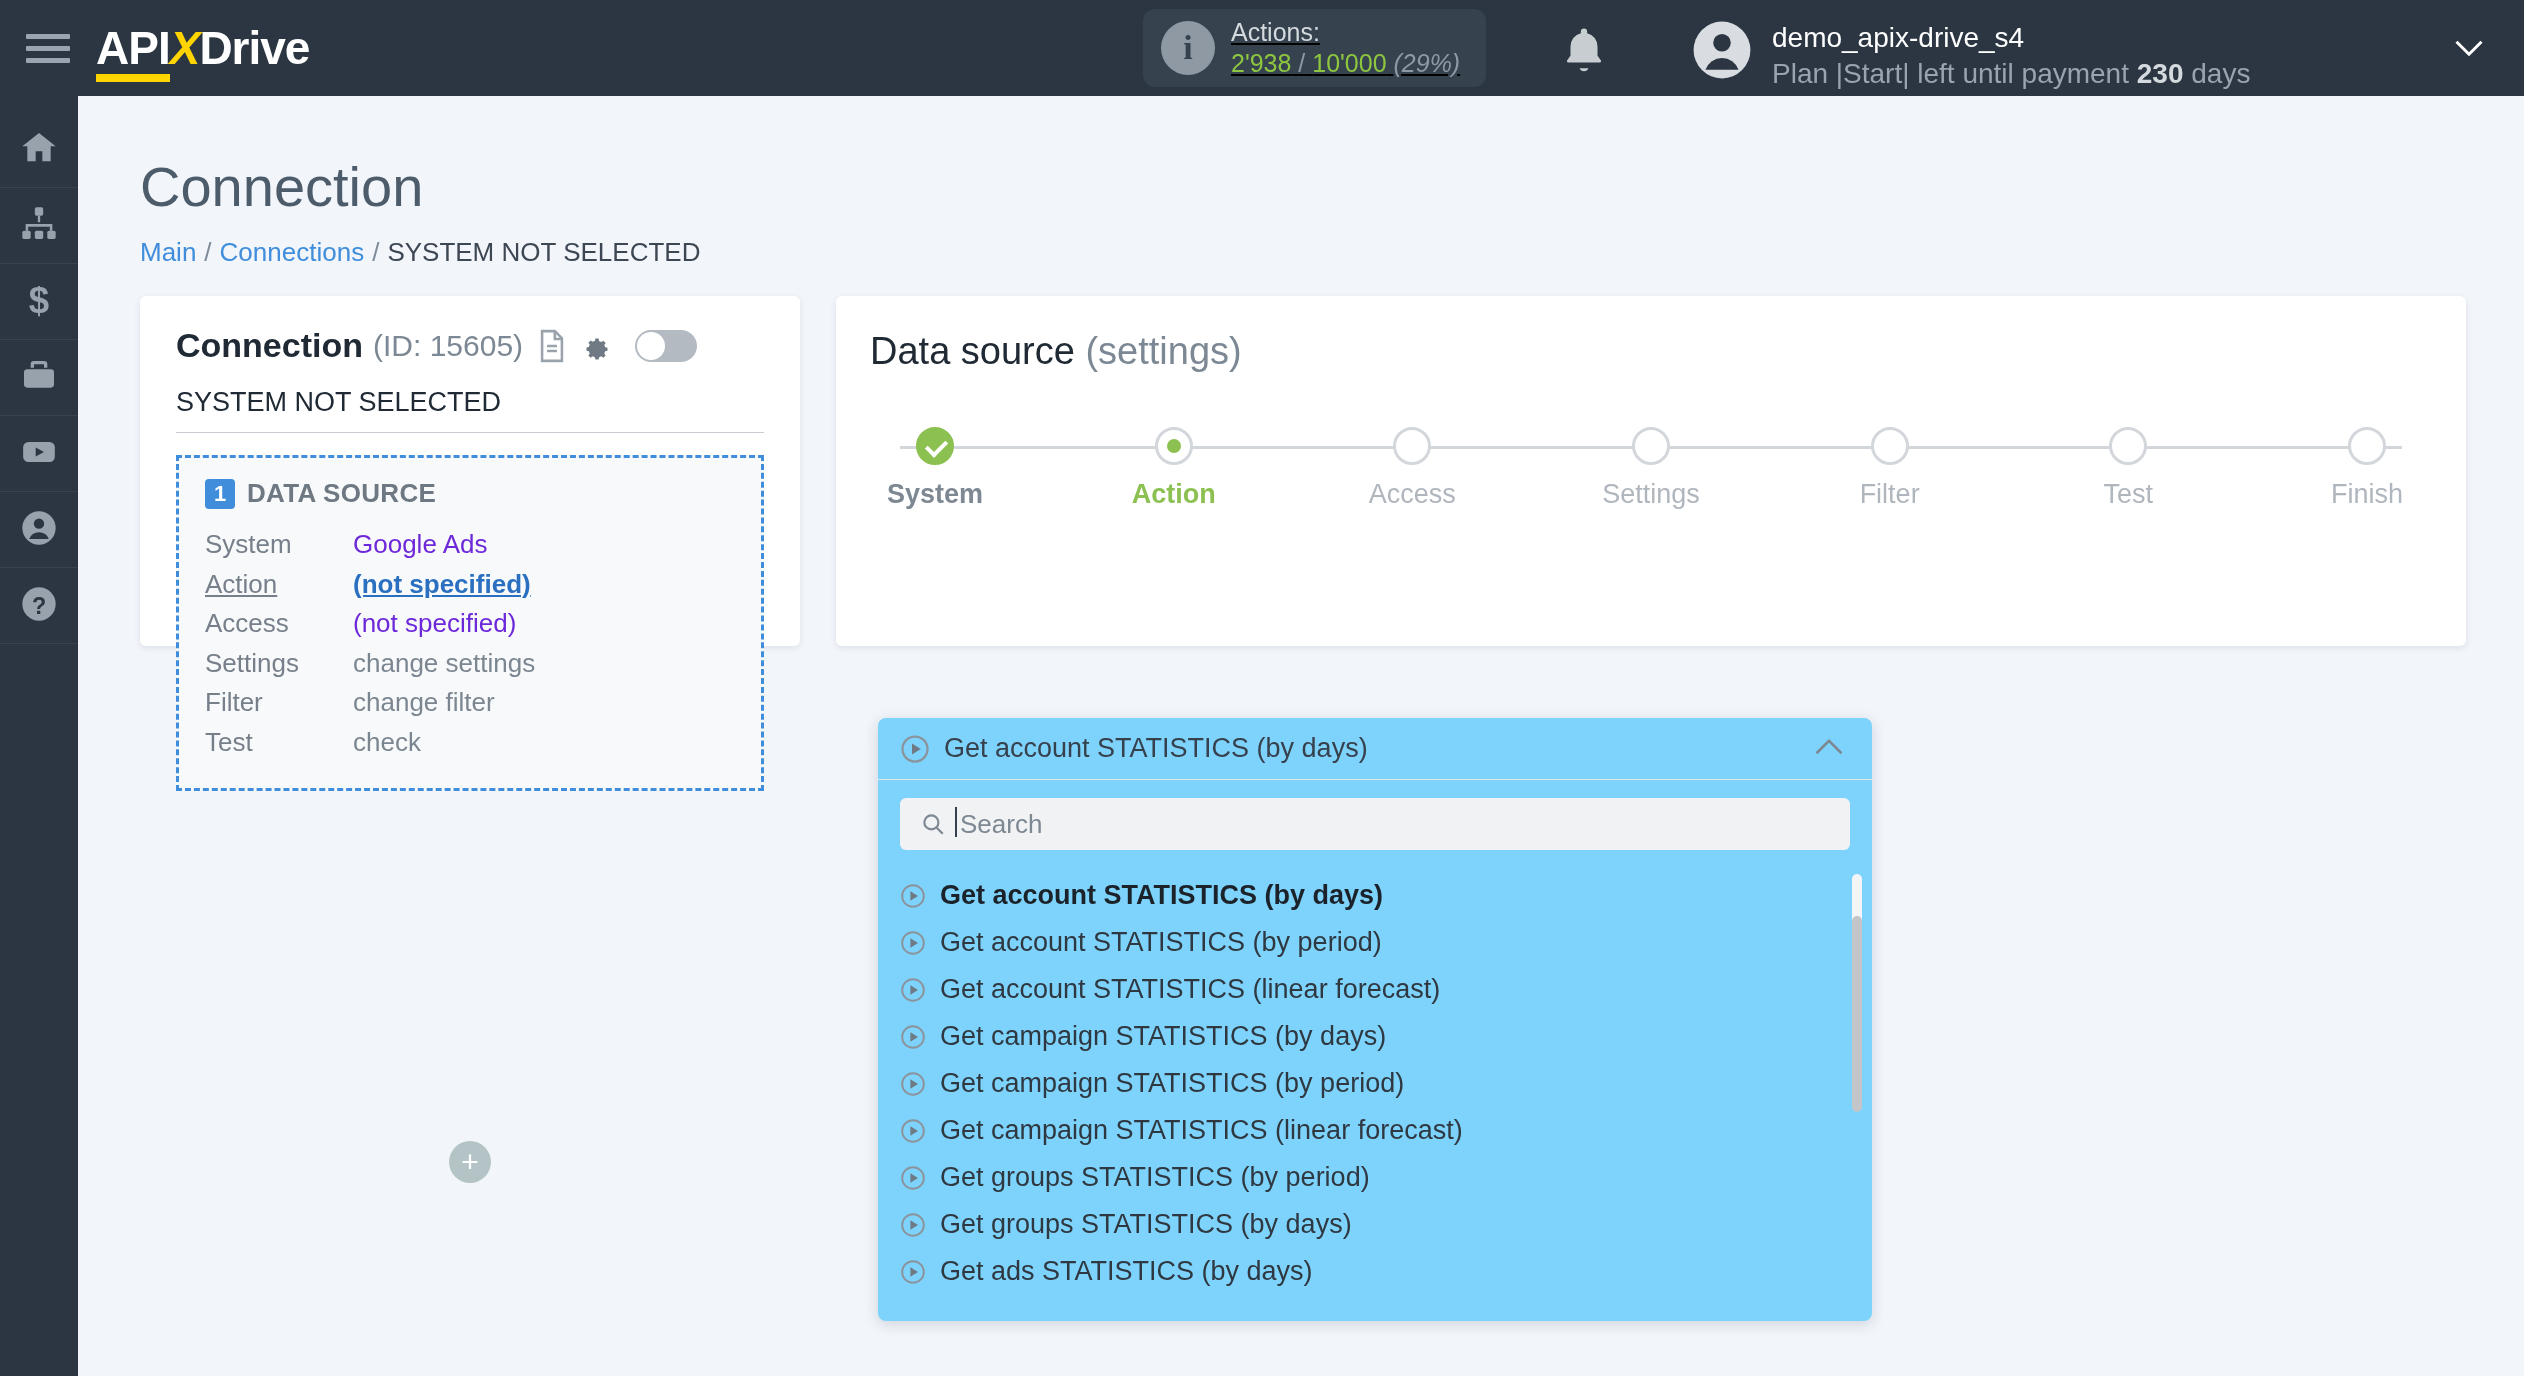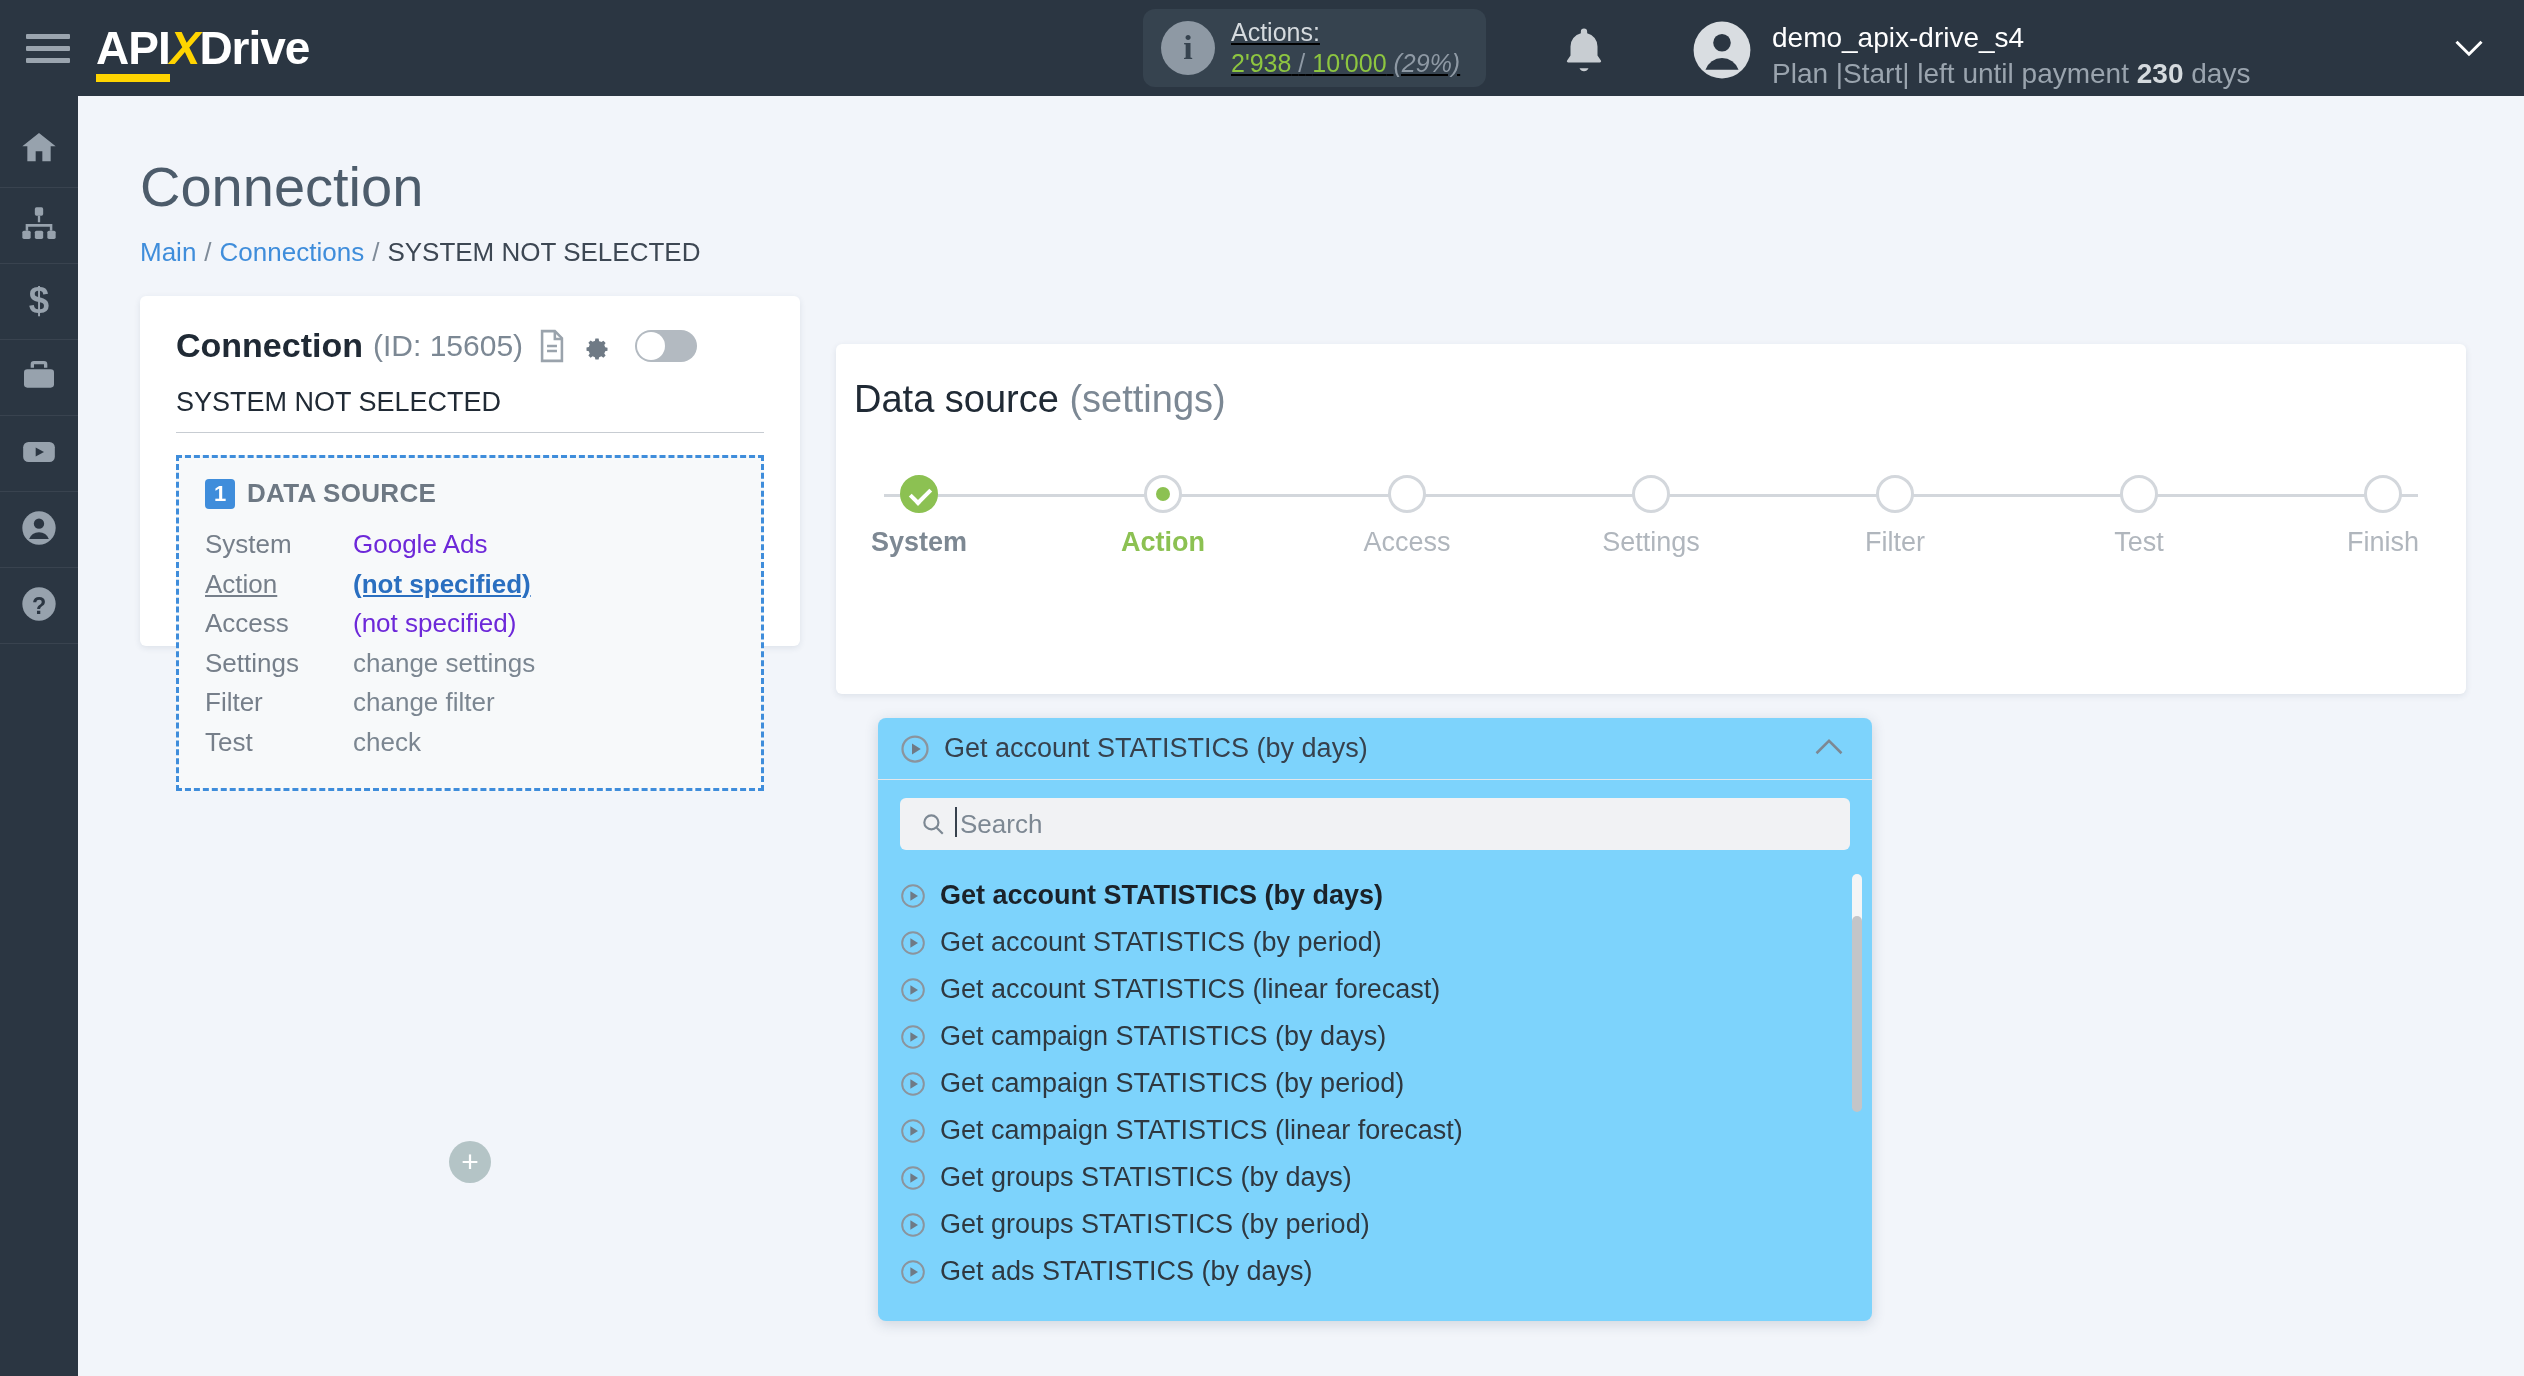--- a/index.html
+++ b/index.html
@@ -123,22 +123,21 @@
     position: absolute; left: 50%; transform: translateX(-50%); top: 845px;
     width: 42px; height: 42px; border-radius: 50%; background: #b4c4c6;
     display: flex; align-items: center; justify-content: center; color: #fff; font-size: 30px;
     cursor: pointer; line-height: 0;
   }
 
   
   .card-right {
     position: absolute; left: 758px; top: 200px; width: 1630px; height: 350px;
     background: #ffffff; border-radius: 6px; box-shadow: 0 2px 6px rgba(40,60,90,.10);
-    padding: 34px 18px;
-    margin-top: 48px;
+    padding: 34px 34px;
   }
   .cr-title { font-size: 38px; color: #202a35; }
   .cr-title .muted { color: #7c8894; }
 
   .stepper { position: relative; margin-top: 54px; height: 90px; }
   .step-line {
     position: absolute; left: 30px; right: 30px; top: 19px; height: 3px; background: #d3d7dc;
   }
   .steps { position: relative; display: flex; justify-content: space-between; }
   .step { width: 130px; text-align: center; cursor: pointer; }
@@ -504,30 +503,30 @@
           </span>
         <span>Get campaign STATISTICS (linear forecast)</span>
       </div>
       <div class="option">
         <span class="playico">
             <svg width="26" height="26" viewBox="0 0 24 24" fill="none">
               <circle cx="12" cy="12" r="10" stroke="#8b949d" stroke-width="1.8"></circle>
               <path d="M9.6 7.6l7 4.4-7 4.4z" fill="#6f7a85"></path>
             </svg>
           </span>
+        <span>Get groups STATISTICS (by period)</span>
+      </div>
+      <div class="option">
+        <span class="playico">
+            <svg width="26" height="26" viewBox="0 0 24 24" fill="none">
+              <circle cx="12" cy="12" r="10" stroke="#8b949d" stroke-width="1.8"></circle>
+              <path d="M9.6 7.6l7 4.4-7 4.4z" fill="#6f7a85"></path>
+            </svg>
+          </span>
         <span>Get groups STATISTICS (by days)</span>
-      </div>
-      <div class="option">
-        <span class="playico">
-            <svg width="26" height="26" viewBox="0 0 24 24" fill="none">
-              <circle cx="12" cy="12" r="10" stroke="#8b949d" stroke-width="1.8"></circle>
-              <path d="M9.6 7.6l7 4.4-7 4.4z" fill="#6f7a85"></path>
-            </svg>
-          </span>
-        <span>Get groups STATISTICS (by period)</span>
       </div>
       <div class="option">
         <span class="playico">
             <svg width="26" height="26" viewBox="0 0 24 24" fill="none">
               <circle cx="12" cy="12" r="10" stroke="#8b949d" stroke-width="1.8"></circle>
               <path d="M9.6 7.6l7 4.4-7 4.4z" fill="#6f7a85"></path>
             </svg>
           </span>
         <span>Get ads STATISTICS (by days)</span>
       </div>

